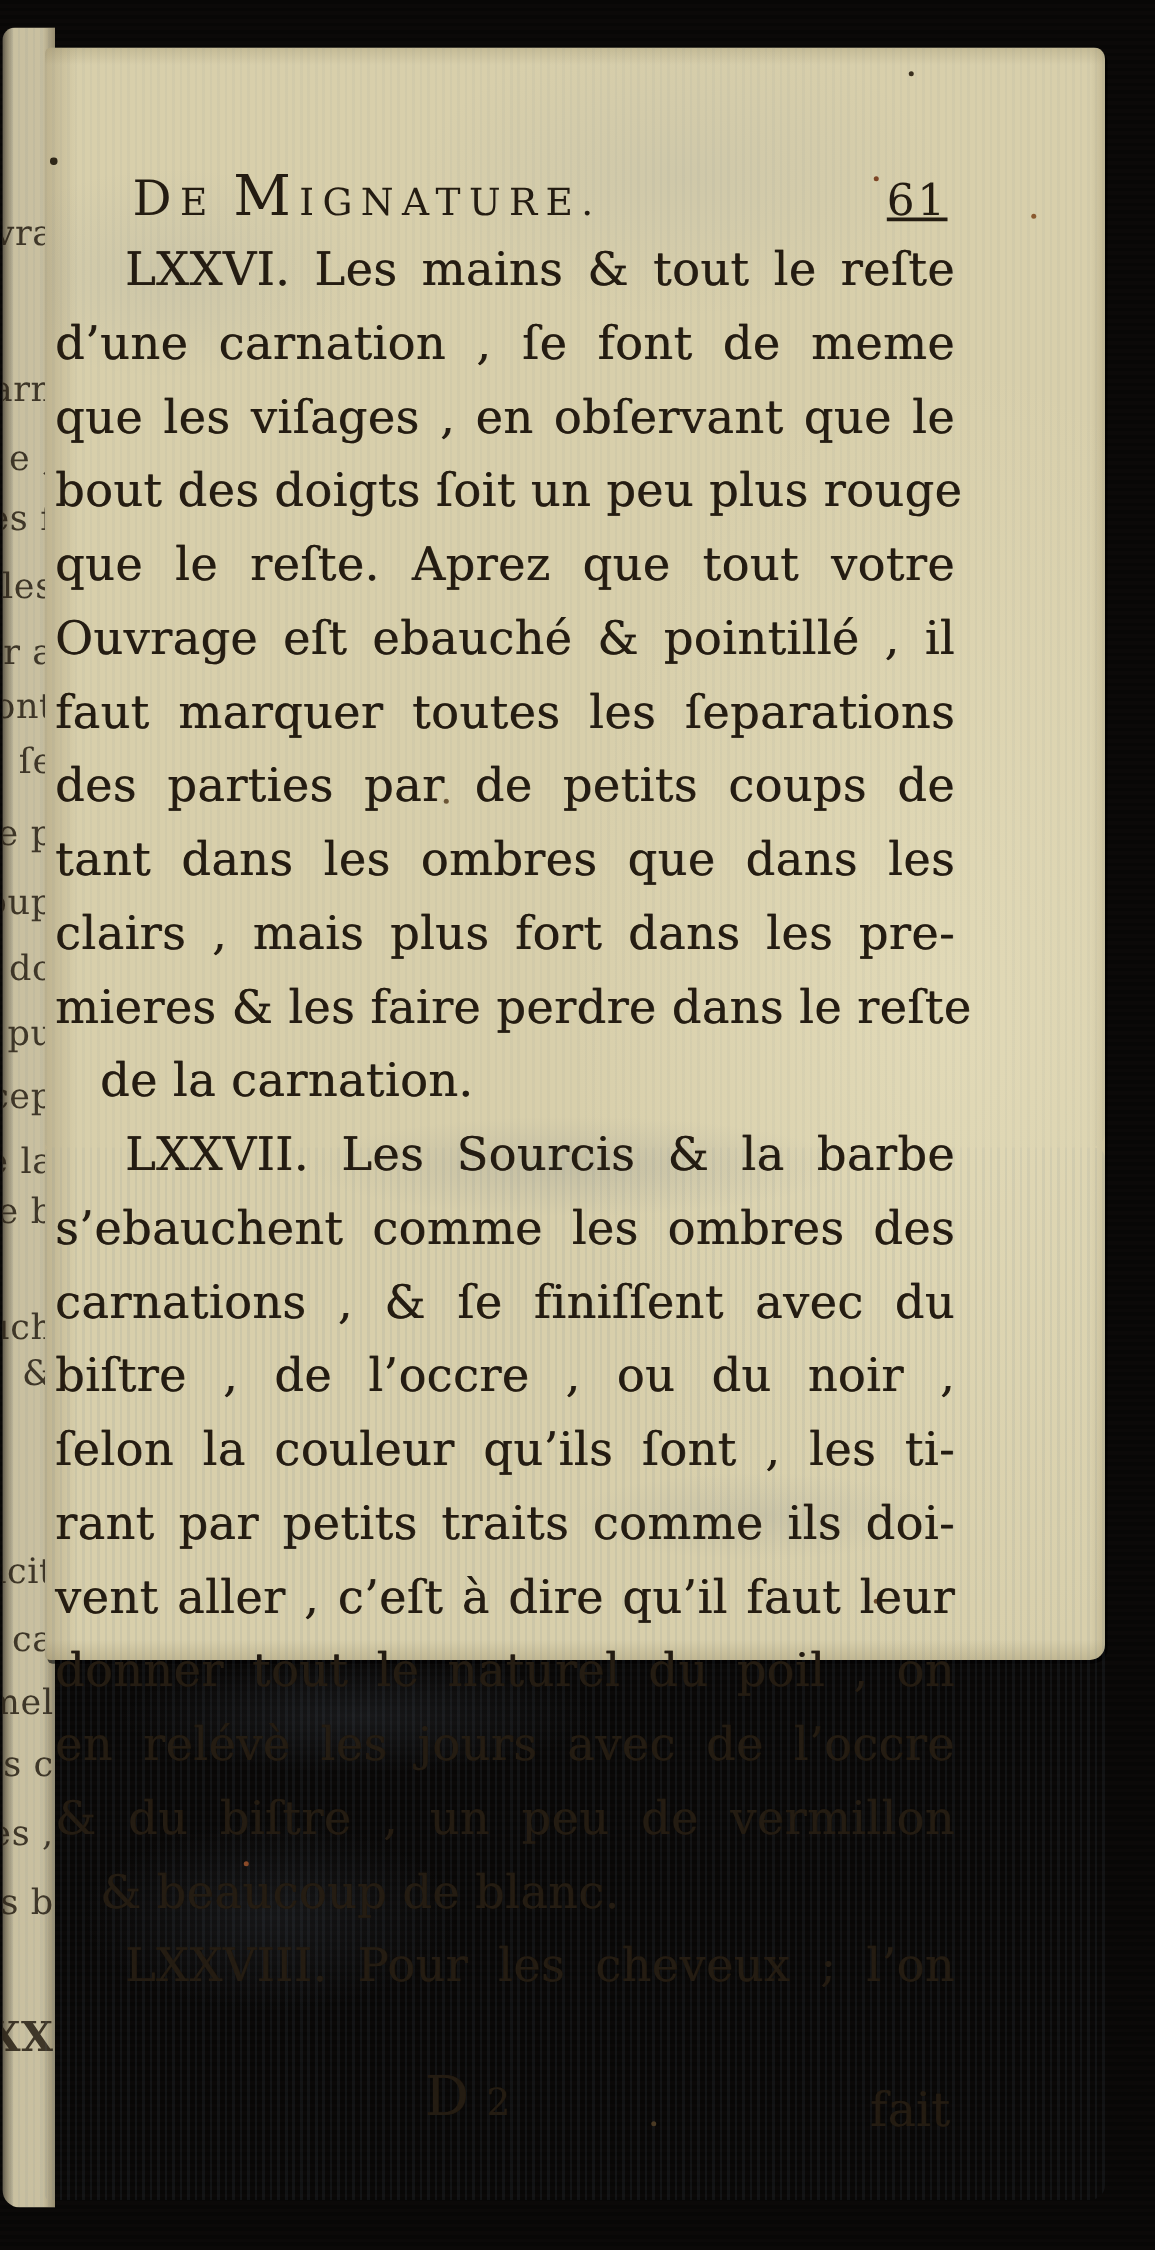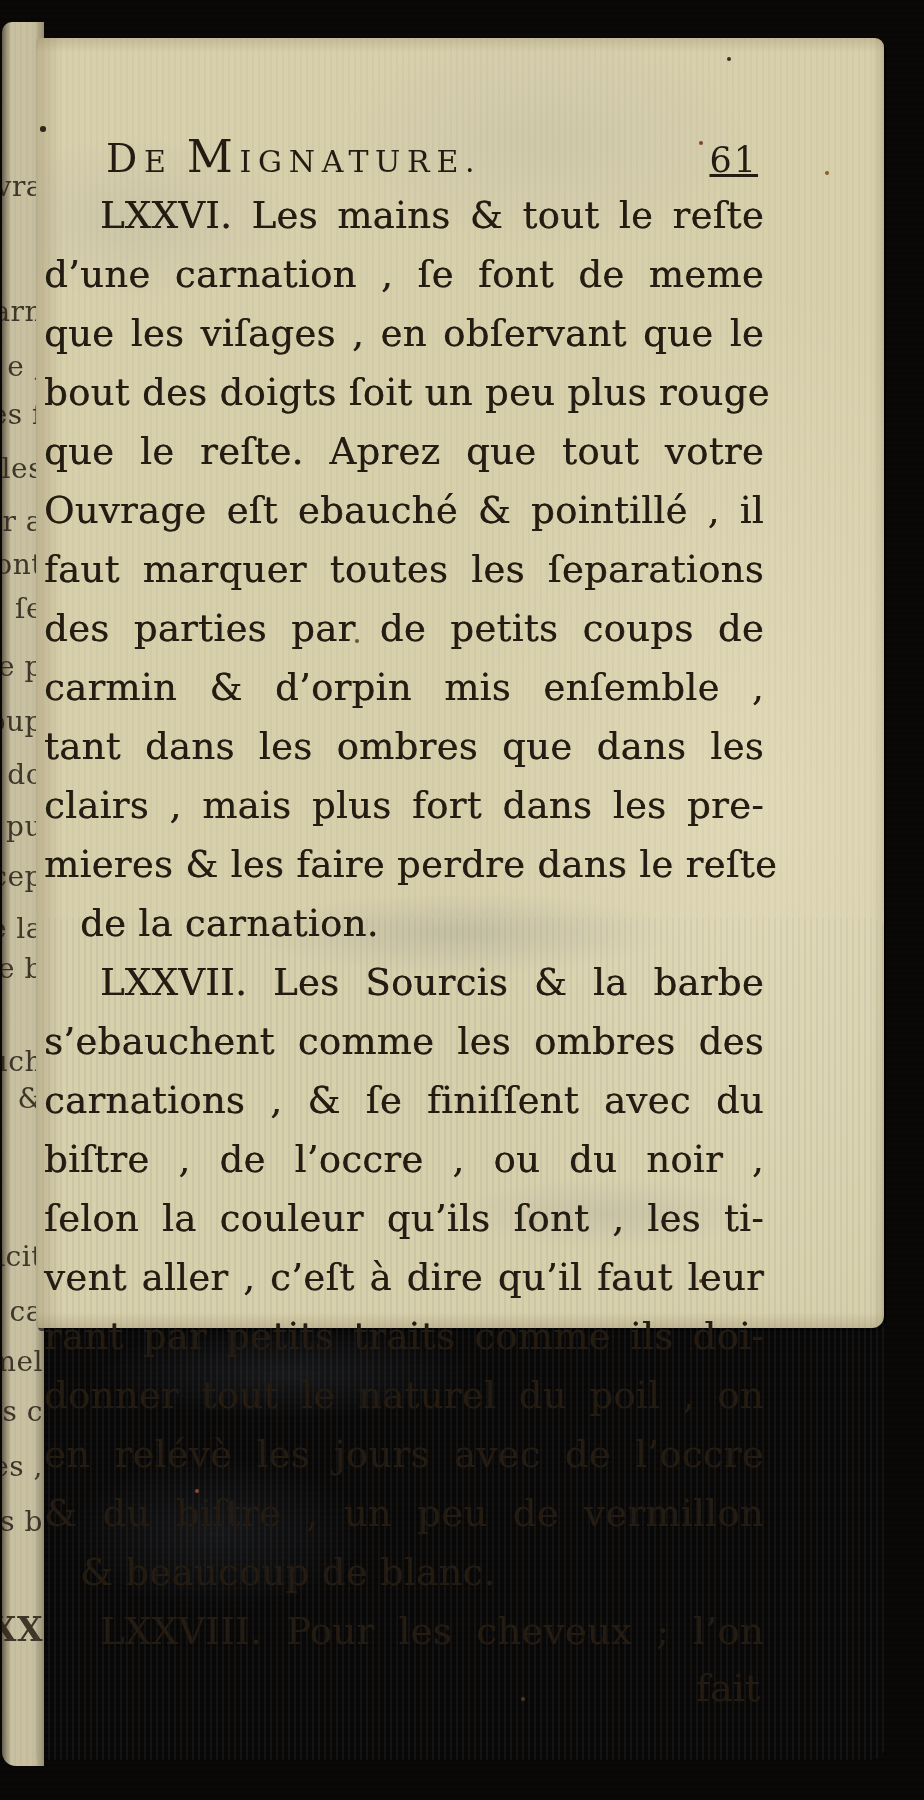--- a/index.html
+++ b/index.html
@@ -131,37 +131,37 @@
 
     <div class="textblock">
       <div class="line indent">LXXVI. Les mains &amp; tout le reſte</div>
       <div class="line">d’une carnation , ſe font de meme</div>
       <div class="line">que les viſages , en obſervant que le</div>
       <div class="line">bout des doigts ſoit un peu plus rouge</div>
       <div class="line">que le reſte. Aprez que tout votre</div>
       <div class="line">Ouvrage eſt ebauché &amp; pointillé , il</div>
       <div class="line">faut marquer toutes les ſeparations</div>
       <div class="line">des parties par de petits coups de</div>
-      <div class="line">carmin &amp; d’orpin mis enſemble ,</div>
       <div class="line">tant dans les ombres que dans les</div>
       <div class="line">clairs , mais plus fort dans les pre-</div>
       <div class="line">mieres &amp; les faire perdre dans le reſte</div>
       <div class="line nojust">de la carnation.</div>
       <div class="line indent">LXXVII. Les Sourcis &amp; la barbe</div>
       <div class="line">s’ebauchent comme les ombres des</div>
       <div class="line">carnations , &amp; ſe finiſſent avec du</div>
       <div class="line">biſtre , de l’occre , ou du noir ,</div>
       <div class="line">ſelon la couleur qu’ils ſont , les ti-</div>
+      <div class="line">rant par petits traits comme ils doi-</div>
       <div class="line">vent aller , c’eſt à dire qu’il faut leur</div>
-      <div class="line">rant par petits traits comme ils doi-</div>
       <div class="line">donner tout le naturel du poil , on</div>
       <div class="line">en relévè les jours avec de l’occre</div>
       <div class="line">&amp; du biſtre , un peu de vermillon</div>
       <div class="line nojust">&amp; beaucoup de blanc.</div>
       <div class="line indent">LXXVIII. Pour les cheveux ; l’on</div>
     </div>
 
     <div class="sigline">
+      <span class="sig"><span>D</span><span class="signum">2</span></span>
       <span class="catchword">fait</span>
     </div>
   </div>
 
 </div>
 
 </body></html>

